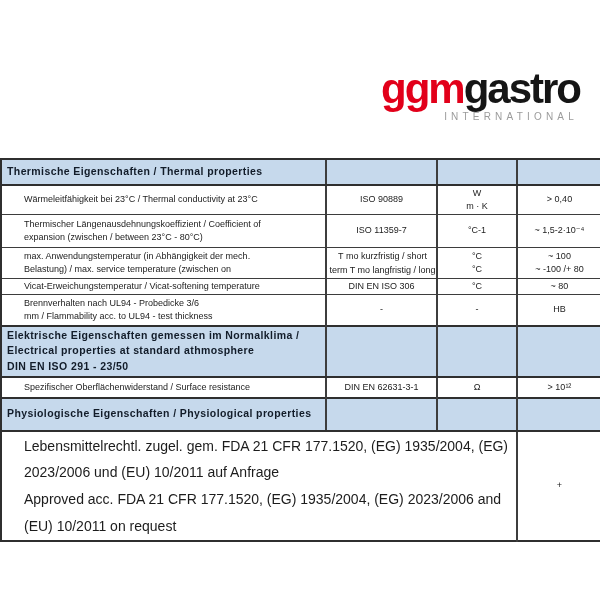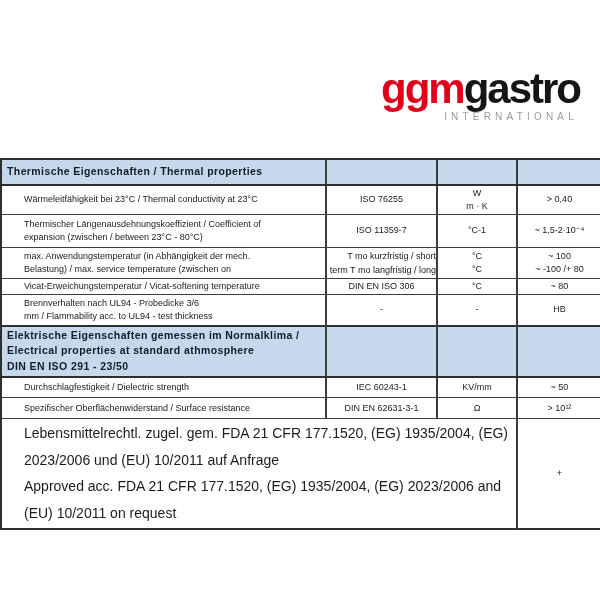--- a/index.html
+++ b/index.html
@@ -24,21 +24,21 @@
   col.c1{width:325px;} col.c2{width:111px;} col.c3{width:80px;} col.c4{width:84px;}
   td{
     border-top:1px solid #3d3d3d;border-bottom:1px solid #3d3d3d;
     border-left:2px solid #3d3d3d;border-right:0;
     font-size:9px;line-height:1.45;vertical-align:middle;
     white-space:pre-line;overflow:hidden;padding:1px 3px;
   }
   td:first-child{border-left:0;}
   td.prop{text-align:left;padding-left:22px;}
   td.ctr{text-align:center;}
-  td.std-left{text-align:right;padding-left:2px;padding-right:0;line-height:14px;}
+  td.std-left{text-align:center;padding-left:2px;padding-right:0;line-height:14px;}
   td.tight{line-height:13px;}
   tr.sec td{
     background:#c6d9ec;font-weight:bold;font-size:10.5px;letter-spacing:.4px;
     color:#121c29;border-top:2px solid #2f2f2f;border-bottom:2px solid #2f2f2f;
     line-height:1.5;
   }
   tr.sec td.prop{padding-left:5px;}
   td.fda{line-height:1.9;font-size:14px;}
 </style>
 </head>
@@ -61,21 +61,21 @@
   <tbody>
         <tr class="sec" style="height:26px">
     <td class="prop">Thermische Eigenschaften / Thermal properties</td>
     <td></td>
     <td></td>
     <td></td>
   </tr>
 
   <tr style="height:29px">
     <td class="prop">Wärmeleitfähigkeit bei 23°C / Thermal conductivity at 23°C</td>
-    <td class="ctr">ISO 76255</td>
+    <td class="ctr">ISO 90889</td>
     <td class="ctr tight">W
 m · K</td>
     <td class="ctr">&gt; 0,40</td>
   </tr>
 
   <tr style="height:33px">
     <td class="prop">Thermischer Längenausdehnungskoeffizient /  Coefficient of
 expansion (zwischen / between 23°C - 80°C)</td>
     <td class="ctr">ISO 11359-7</td>
     <td class="ctr">°C-1</td>
@@ -110,35 +110,35 @@
 
   <tr class="sec" style="height:47px">
     <td class="prop">Elektrische Eigenschaften gemessen im Normalklima /
 Electrical properties at standard athmosphere
 DIN EN ISO 291 - 23/50</td>
     <td></td>
     <td></td>
     <td></td>
   </tr>
 
-  <tr style="height:21px">
-    <td class="prop">Durchschlagfestigkeit / Dielectric strength</td>
-    <td class="ctr">IEC 60243-1</td>
-    <td class="ctr">KV/mm</td>
-    <td class="ctr">~ 50</td>
-  </tr>
 
 
   <tr style="height:21px">
     <td class="prop">Spezifischer Oberflächenwiderstand / Surface resistance</td>
     <td class="ctr">DIN EN 62631-3-1</td>
     <td class="ctr">Ω</td>
     <td class="ctr">&gt; 10¹²</td>
   </tr>
 
+  <tr class="sec" style="height:33px">
+    <td class="prop">Physiologische Eigenschaften / Physiological properties</td>
+    <td></td>
+    <td></td>
+    <td></td>
+  </tr>
 
   <tr style="height:50px">
     <td class="prop fda" colspan="3">Lebensmittelrechtl. zugel. gem. FDA 21 CFR 177.1520, (EG) 1935/2004, (EG)
 2023/2006 und (EU) 10/2011 auf Anfrage
 Approved acc. FDA 21 CFR 177.1520, (EG) 1935/2004, (EG) 2023/2006 and (EU) 10/2011 on request</td>
     <td class="ctr">+</td>
   </tr>
 
 </tbody>
     </table>

